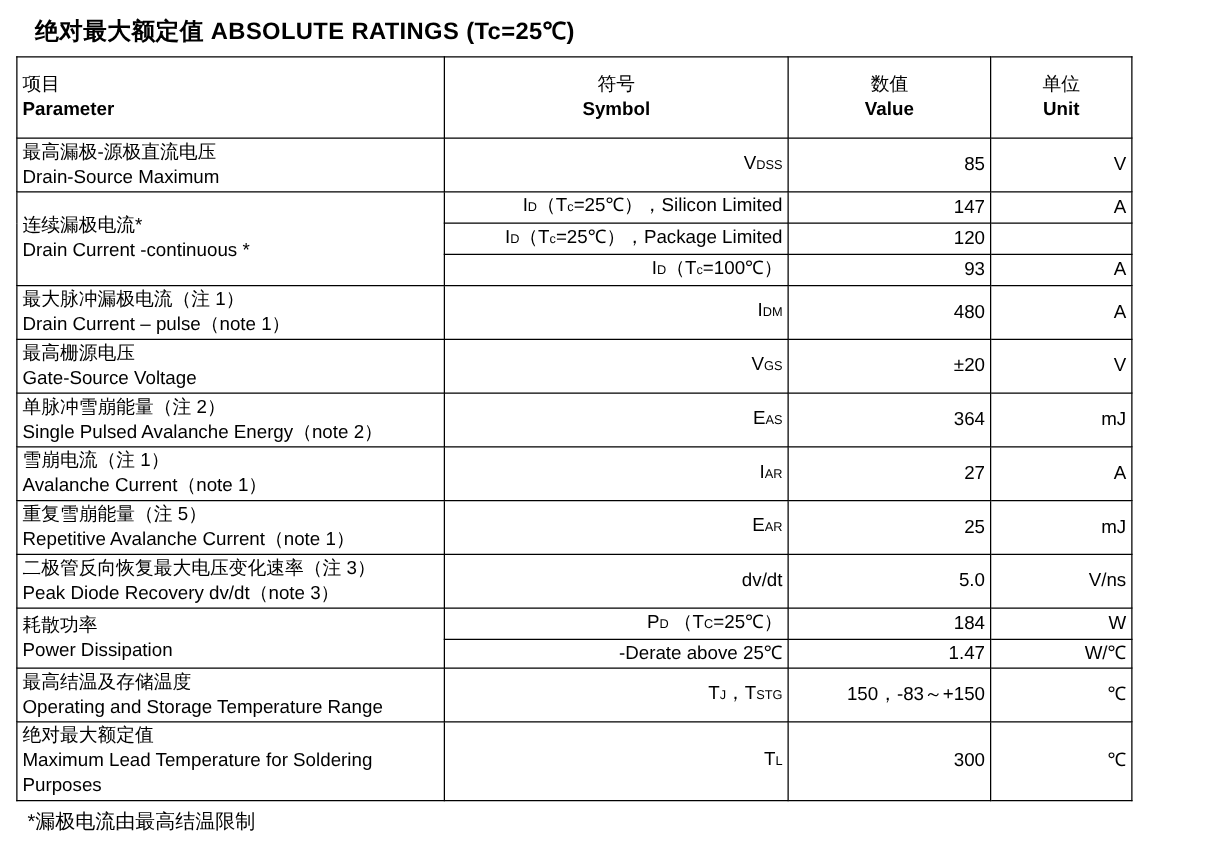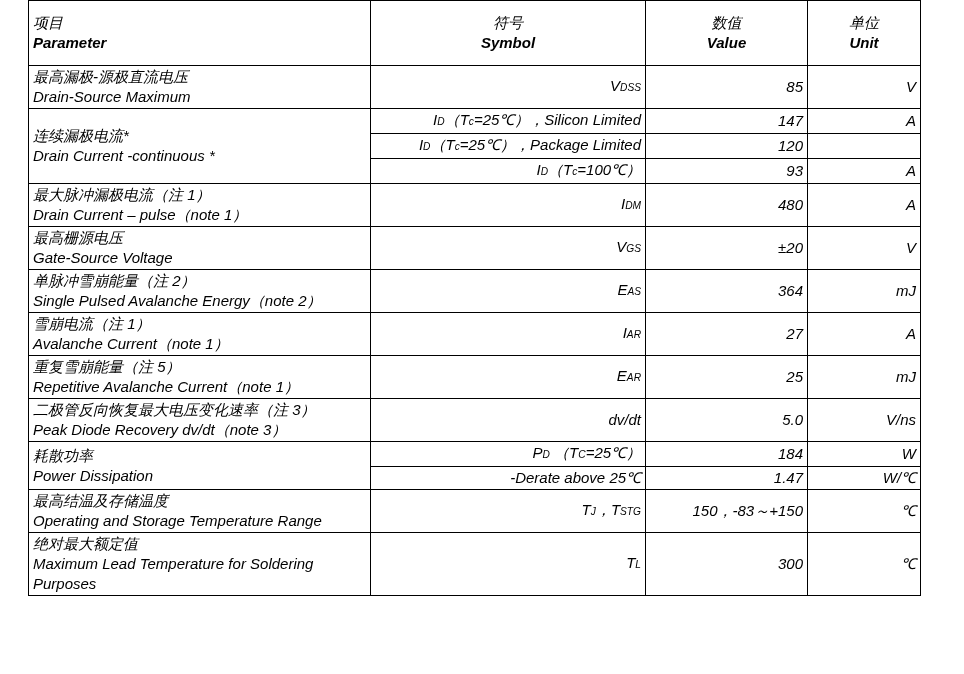--- a/index.html
+++ b/index.html
@@ -8,21 +8,21 @@
     font-family:"Liberation Sans", sans-serif; overflow:hidden;
   }
   .page { position:relative; width:964px; height:674px; }
   .doc-title {
     margin:11px 0 7px 28px;
     font-size:19px; font-weight:bold; letter-spacing:0.3px;
     font-family:"Liberation Sans", sans-serif;
   }
   table.ratings {
     border-collapse:collapse; table-layout:fixed;
-    margin-left:28px; width:892px;font-style:italic;
+    margin-left:13px; width:892px;
   }
   table.ratings th, table.ratings td {
     border:1.5px solid #000;
     font-size:15px; line-height:20px;
     vertical-align:middle;
     padding:1px 4px;
     overflow:hidden;
   }
   th.param-h, td.param {
     text-align:left; padding-left:8px; padding-right:10px;
@@ -34,20 +34,21 @@
   .sub { font-size:0.68em; letter-spacing:0; }
   .footnote-cn {
     margin:6px 0 0 22px; font-size:16px; line-height:22px;
   }
 </style>
 </head>
 <body>
 
 <div class="page">
 
+  <div class="doc-title">绝对最大额定值 ABSOLUTE RATINGS (Tc=25℃)</div>
 
   <table class="ratings">
     <colgroup>
       <col style="width:342px">
       <col style="width:275px">
       <col style="width:162px">
       <col style="width:113px">
     </colgroup>
     <thead>
       <tr>
@@ -180,14 +181,15 @@
             <div class="cn">绝对最大额定值</div>
             <div class="en">Maximum Lead Temperature for Soldering Purposes</div>
           </td>
           <td class="sym">T<span class="sub">L</span></td>
           <td class="val">300</td>
           <td class="unit">℃</td>
         </tr>
       </tbody>
   </table>
 
+  <div class="footnote-cn">*漏极电流由最高结温限制</div>
 
 </div>
 
 </body></html>

